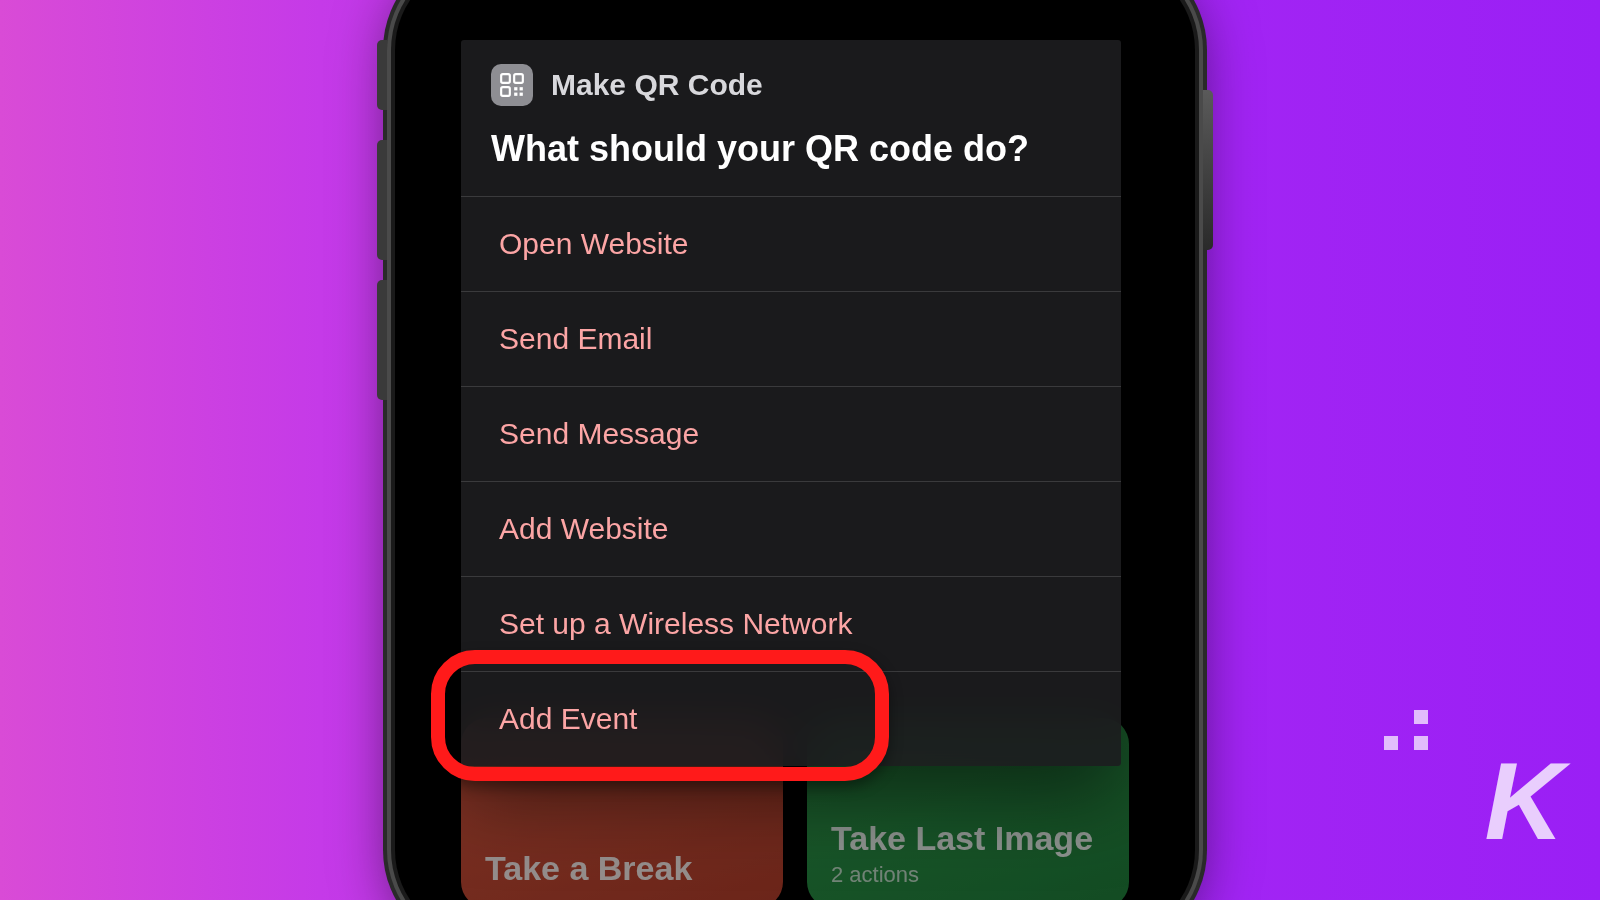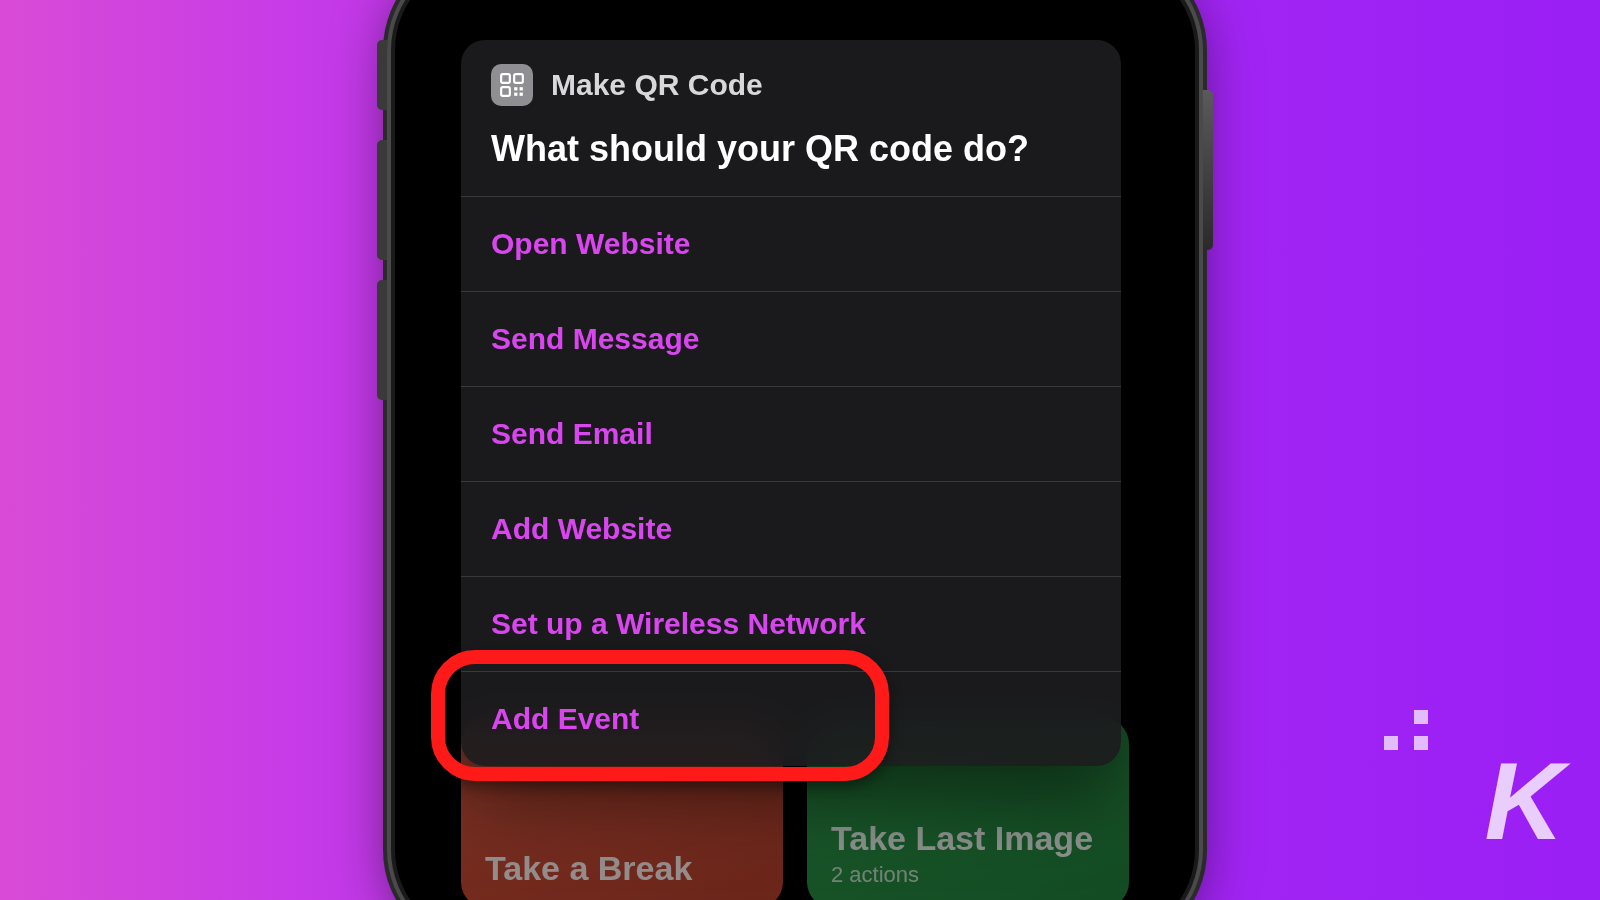--- a/index.html
+++ b/index.html
@@ -62,21 +62,21 @@
   .tile.red{ background:linear-gradient(160deg,#d5563e,#b23d2a); }
   .tile.green{ background:linear-gradient(160deg,#2f9a4a,#1f7d3a); }
   .tile-title{ font-size:34px; font-weight:700; color:rgba(255,255,255,.9);}
   .tile-sub{ font-size:22px; color:rgba(255,255,255,.7); margin-top:4px;}
 
   
   .sheet {
     position:absolute;
     left: 44px; right: 52px; top: 58px;
     background: rgba(28,28,30,.92);
-    border-radius: 24px;
+    border-radius: 3px;
     backdrop-filter: blur(20px);
     color:#fff;
     box-shadow: 0 30px 80px rgba(0,0,0,.5);
     overflow:hidden;
   }
   .sheet-header{
     display:flex; align-items:center; gap:18px;
     padding:24px 30px 14px;
   }
   .qr-icon{
@@ -87,22 +87,22 @@
   .qr-icon svg{ width:26px; height:26px; }
   .sheet-title{
     font-size:30px; font-weight:600; color:#d8d8dc;
   }
   .sheet-prompt{
     font-size:36px; font-weight:700; color:#fff;
     padding: 8px 30px 26px;
   }
   .option{
     border-top:1px solid rgba(255,255,255,.14);
-    padding: 30px 30px;
-    font-size:30px; font-weight:700; color:#d946ef;
+    padding: 30px 38px;
+    font-size:30px; font-weight:400; color:#fca5a5;
     cursor:pointer;
   }
 
   
   .highlight{
     position:absolute;
     border: 14px solid #ff1a1a;
     border-radius: 44px;
     pointer-events:none;
     box-shadow: 0 6px 14px rgba(0,0,0,.4);
@@ -153,22 +153,22 @@
               <rect x="19" y="14" width="3" height="3"></rect>
             <rect x="14" y="19" width="3" height="3"></rect>
               <rect x="19" y="19" width="3" height="3"></rect>
           </svg>
         </div>
         <div class="sheet-title">Make QR Code</div>
       </div>
       <div class="sheet-prompt">What should your QR code do?</div>
 
       <div class="option">Open Website</div>
+      <div class="option">Send Email</div>
       <div class="option">Send Message</div>
-      <div class="option">Send Email</div>
       <div class="option">Add Website</div>
       <div class="option" id="opt-wifi">Set up a Wireless Network</div>
       <div class="option">Add Event</div>
     </div>
 
   </div>
 </div>
 
 <div class="highlight" id="hl" style="left: 431px; top: 650px; width: 458px; height: 131px;"></div>
 

